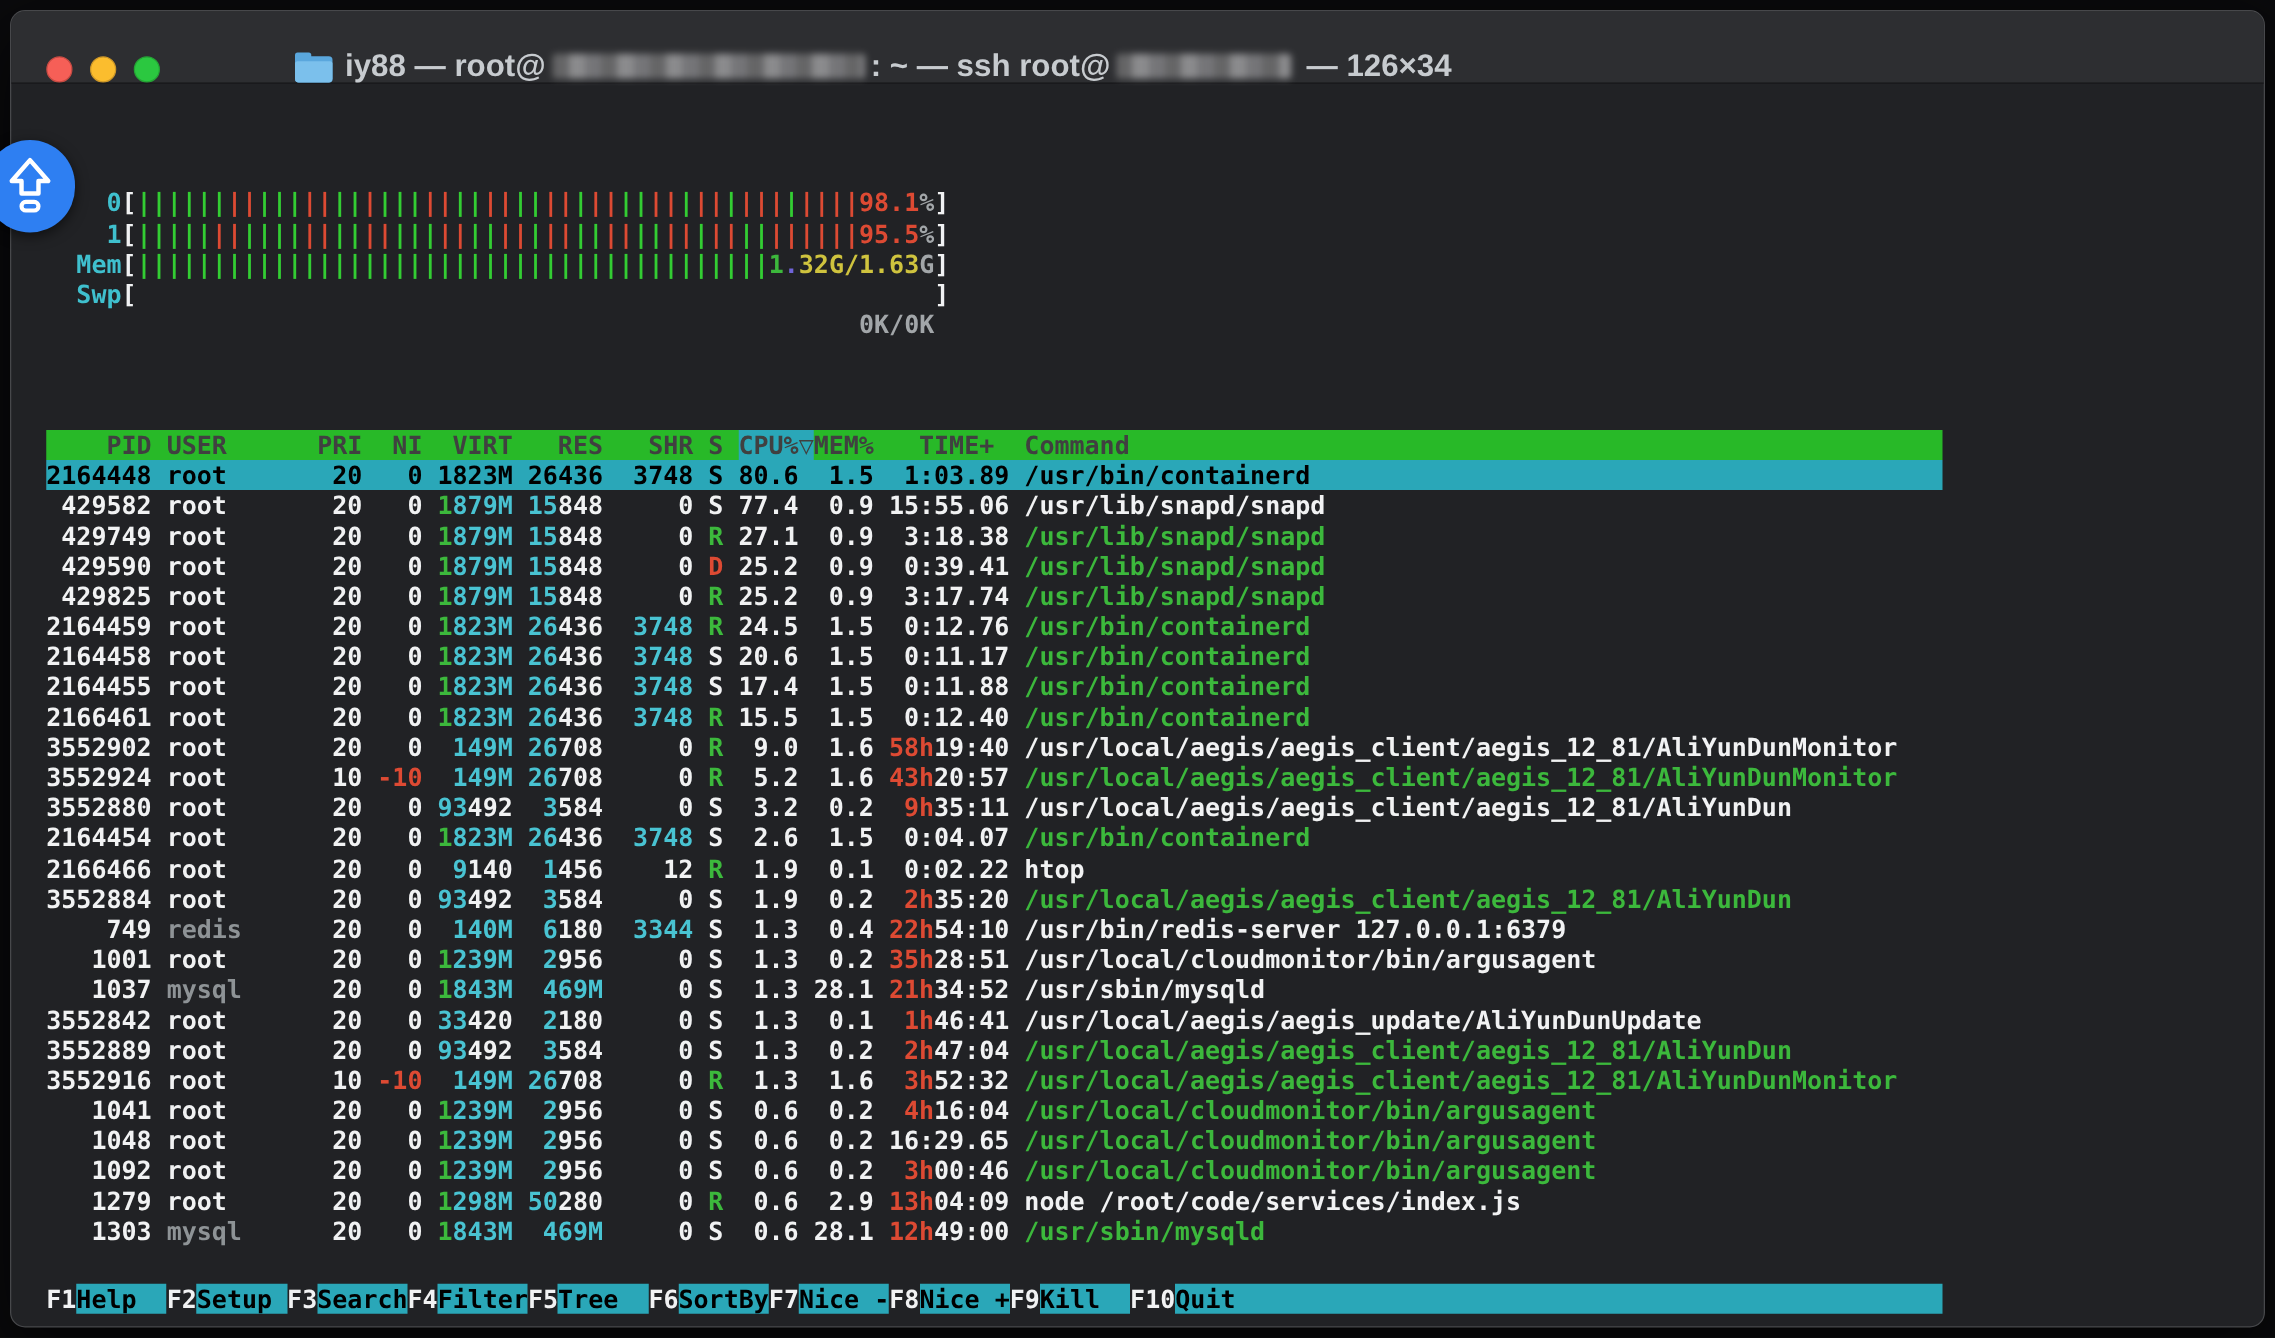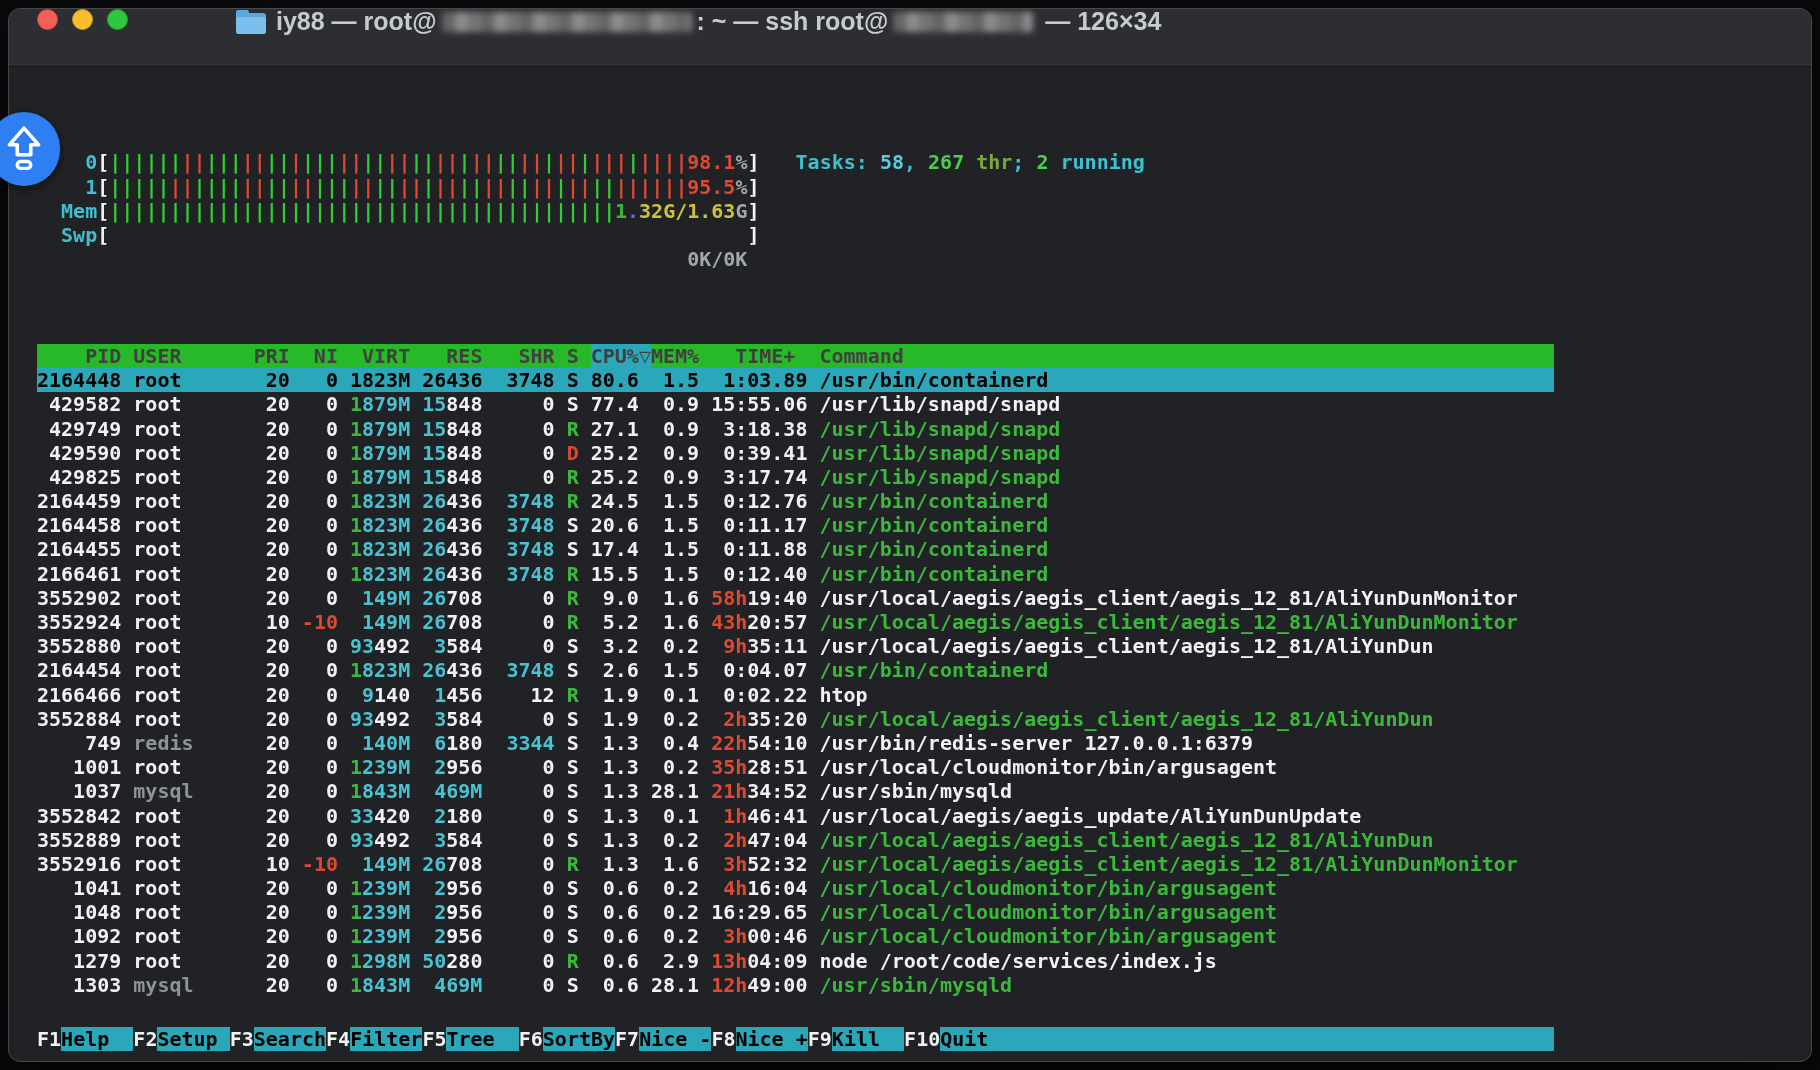--- a/index.html
+++ b/index.html
@@ -7,21 +7,21 @@
     --cyan:#3fc0ce; --cyanB:#55d1dd; --greenbar:#33cd33; --greentxt:#3cb83c;
     --greenB:#4cd04c; --thr:#79a83e; --red:#dd4a33; --yellow:#cfc33e;
     --violet:#7064da; --gray:#a2a6a9; --dim:#8e9396; --white:#f1f2f3;
     --selbg:#2aa7b8; --hdr:#28b928;
   }
   *{margin:0;padding:0;box-sizing:border-box}
   html,body{width:1820px;height:1070px;overflow:hidden;background:#0a0a0c}
   .window{position:absolute;inset:8px;background:var(--bg);border:1px solid var(--border);
     border-radius:12px;box-shadow:0 18px 60px rgba(0,0,0,.7), inset 0 1px 0 rgba(255,255,255,.08);overflow:hidden}
   .titlebar{height:58px;background:var(--titlebar);border-bottom:1px solid #151517;
-    display:flex;align-items:flex-start;position:relative}
+    display:flex;align-items:flex-end;position:relative}
   .lights{display:flex;gap:14px;margin-left:28px}
   .light{width:21px;height:21px;border-radius:50%;display:inline-block}
   .light.red{background:#f65f57;border:1px solid #c74b43}
   .light.yellow{background:#fbbd2e;border:1px solid #cd9727}
   .light.green{background:#2bc840;border:1px solid #25a335}
   .titlegroup{display:flex;align-items:center;gap:10px;margin-left:108px;
     font:700 25px/1 "Liberation Sans", sans-serif;color:#c7cbcf;white-space:pre}
   .folder{width:30px;height:24px;position:relative;display:inline-block}
   .folder .back{position:absolute;left:0;top:3px;width:30px;height:21px;border-radius:3px;background:#5aa7dd}
   .folder .tab{position:absolute;left:0;top:0;width:13px;height:7px;border-radius:2px 2px 0 0;background:#5aa7dd}
@@ -81,21 +81,20 @@
     <div class="titlegroup">
       <span class="folder"><span class="back"></span><span class="tab"></span><span class="front"></span></span>
       <span id="titletext"><span>iy88 — root@</span><span class="redacted" style="width: 250px;"></span><span>: ~ — ssh root@</span><span class="redacted" style="width: 140px;"></span><span> — 126×34</span></span>
     </div>
   </div>
 
   <div class="content">
     <div class="topsec">
       <div id="meters"><div class="mline"><span class="mlabel">0</span><span class="brk">[</span><span class="mbody"><span class="bG">|</span><span class="bG">|</span><span class="bG">|</span><span class="bG">|</span><span class="bG">|</span><span class="bG">|</span><span class="bR">|</span><span class="bR">|</span><span class="bG">|</span><span class="bG">|</span><span class="bG">|</span><span class="bR">|</span><span class="bR">|</span><span class="bG">|</span><span class="bG">|</span><span class="bR">|</span><span class="bG">|</span><span class="bG">|</span><span class="bG">|</span><span class="bR">|</span><span class="bR">|</span><span class="bG">|</span><span class="bG">|</span><span class="bR">|</span><span class="bR">|</span><span class="bG">|</span><span class="bG">|</span><span class="bR">|</span><span class="bR">|</span><span class="bG">|</span><span class="bR">|</span><span class="bR">|</span><span class="bG">|</span><span class="bG">|</span><span class="bR">|</span><span class="bR">|</span><span class="bG">|</span><span class="bR">|</span><span class="bR">|</span><span class="bG">|</span><span class="bR">|</span><span class="bR">|</span><span class="bR">|</span><span class="bG">|</span><span class="bR">|</span><span class="bR">|</span><span class="bR">|</span><span class="bR">|</span><span class="mval"><span class="tr">98.1</span><span class="tgy">%</span></span></span><span class="brk">]</span></div><div class="mline"><span class="mlabel">1</span><span class="brk">[</span><span class="mbody"><span class="bG">|</span><span class="bG">|</span><span class="bG">|</span><span class="bG">|</span><span class="bG">|</span><span class="bR">|</span><span class="bR">|</span><span class="bG">|</span><span class="bG">|</span><span class="bG">|</span><span class="bG">|</span><span class="bR">|</span><span class="bR">|</span><span class="bG">|</span><span class="bG">|</span><span class="bR">|</span><span class="bR">|</span><span class="bG">|</span><span class="bG">|</span><span class="bG">|</span><span class="bR">|</span><span class="bR">|</span><span class="bG">|</span><span class="bG">|</span><span class="bR">|</span><span class="bR">|</span><span class="bG">|</span><span class="bR">|</span><span class="bR">|</span><span class="bG">|</span><span class="bG">|</span><span class="bR">|</span><span class="bR">|</span><span class="bG">|</span><span class="bG">|</span><span class="bR">|</span><span class="bR">|</span><span class="bG">|</span><span class="bR">|</span><span class="bR">|</span><span class="bG">|</span><span class="bG">|</span><span class="bR">|</span><span class="bR">|</span><span class="bR">|</span><span class="bR">|</span><span class="bR">|</span><span class="bR">|</span><span class="mval"><span class="tr">95.5</span><span class="tgy">%</span></span></span><span class="brk">]</span></div><div class="mline"><span class="mlabel">Mem</span><span class="brk">[</span><span class="mbody"><span class="bG">|</span><span class="bG">|</span><span class="bG">|</span><span class="bG">|</span><span class="bG">|</span><span class="bG">|</span><span class="bG">|</span><span class="bG">|</span><span class="bG">|</span><span class="bG">|</span><span class="bG">|</span><span class="bG">|</span><span class="bG">|</span><span class="bG">|</span><span class="bG">|</span><span class="bG">|</span><span class="bG">|</span><span class="bG">|</span><span class="bG">|</span><span class="bG">|</span><span class="bG">|</span><span class="bG">|</span><span class="bG">|</span><span class="bG">|</span><span class="bG">|</span><span class="bG">|</span><span class="bG">|</span><span class="bG">|</span><span class="bG">|</span><span class="bG">|</span><span class="bG">|</span><span class="bG">|</span><span class="bG">|</span><span class="bG">|</span><span class="bG">|</span><span class="bG">|</span><span class="bG">|</span><span class="bG">|</span><span class="bG">|</span><span class="bG">|</span><span class="bG">|</span><span class="bG">|</span><span class="mval"><span class="tg2">1</span><span class="tv">.</span><span class="ty">32G/1.63</span><span class="tgy">G</span></span></span><span class="brk">]</span></div><div class="mline"><span class="mlabel">Swp</span><span class="brk">[</span><span class="mbody"><span class="mval"><span class="tgy">0K/0K</span></span></span><span class="brk">]</span></div></div>
       <div class="infocol">
-        <div class="infoline" id="info-tasks"><span class="tcyan">Tasks: </span><span class="tcyanB">58</span><span class="tcyan">, </span><span class="tgreenB">267</span><span class="tthr"> thr</span><span class="tcyan">; </span><span class="tgreenB">2</span><span class="tcyan"> running</span></div>
       </div>
     </div>
 
     <div class="table">
       <div class="hrow" id="headerrow"><span class="cell cr">PID</span><span class="cell cl">USER</span><span class="cell cr">PRI</span><span class="cell cr">NI</span><span class="cell cr">VIRT</span><span class="cell cr">RES</span><span class="cell cr">SHR</span><span class="cell cl">S</span><span class="cell cl"><span class="hcpu-in">CPU%▽</span></span><span class="cell cl">MEM%</span><span class="cell cr">  TIME+ </span><span class="cell cl">Command</span></div>
       <div id="rows">
           <div class="prow sel"><span class="cell cr"><span class="tw">2164448</span></span><span class="cell cl"><span class="tw">root</span></span><span class="cell cr"><span class="tw">20</span></span><span class="cell cr"><span class="tw">0</span></span><span class="cell cr"><span class="tw">1823M</span></span><span class="cell cr"><span class="tw">26436</span></span><span class="cell cr"><span class="tw">3748</span></span><span class="cell cl"><span class="tw">S</span></span><span class="cell cr"><span class="tw">80.6</span></span><span class="cell cr"><span class="tw">1.5</span></span><span class="cell cr"><span class="tw">1:03.89</span></span><span class="cell cl"><span class="tw">/usr/bin/containerd</span></span></div>
           <div class="prow"><span class="cell cr"><span class="tw">429582</span></span><span class="cell cl"><span class="tw">root</span></span><span class="cell cr"><span class="tw">20</span></span><span class="cell cr"><span class="tw">0</span></span><span class="cell cr"><span class="tg2">1</span><span class="tc">879M</span></span><span class="cell cr"><span class="tc">15</span><span class="tw">848</span></span><span class="cell cr"><span class="tw">0</span></span><span class="cell cl"><span class="tw">S</span></span><span class="cell cr"><span class="tw">77.4</span></span><span class="cell cr"><span class="tw">0.9</span></span><span class="cell cr"><span class="tw">15:55.06</span></span><span class="cell cl"><span class="tw">/usr/lib/snapd/snapd</span></span></div>
           <div class="prow"><span class="cell cr"><span class="tw">429749</span></span><span class="cell cl"><span class="tw">root</span></span><span class="cell cr"><span class="tw">20</span></span><span class="cell cr"><span class="tw">0</span></span><span class="cell cr"><span class="tg2">1</span><span class="tc">879M</span></span><span class="cell cr"><span class="tc">15</span><span class="tw">848</span></span><span class="cell cr"><span class="tw">0</span></span><span class="cell cl"><span class="tg2">R</span></span><span class="cell cr"><span class="tw">27.1</span></span><span class="cell cr"><span class="tw">0.9</span></span><span class="cell cr"><span class="tw">3:18.38</span></span><span class="cell cl"><span class="tg2">/usr/lib/snapd/snapd</span></span></div>
           <div class="prow"><span class="cell cr"><span class="tw">429590</span></span><span class="cell cl"><span class="tw">root</span></span><span class="cell cr"><span class="tw">20</span></span><span class="cell cr"><span class="tw">0</span></span><span class="cell cr"><span class="tg2">1</span><span class="tc">879M</span></span><span class="cell cr"><span class="tc">15</span><span class="tw">848</span></span><span class="cell cr"><span class="tw">0</span></span><span class="cell cl"><span class="tr">D</span></span><span class="cell cr"><span class="tw">25.2</span></span><span class="cell cr"><span class="tw">0.9</span></span><span class="cell cr"><span class="tw">0:39.41</span></span><span class="cell cl"><span class="tg2">/usr/lib/snapd/snapd</span></span></div>

